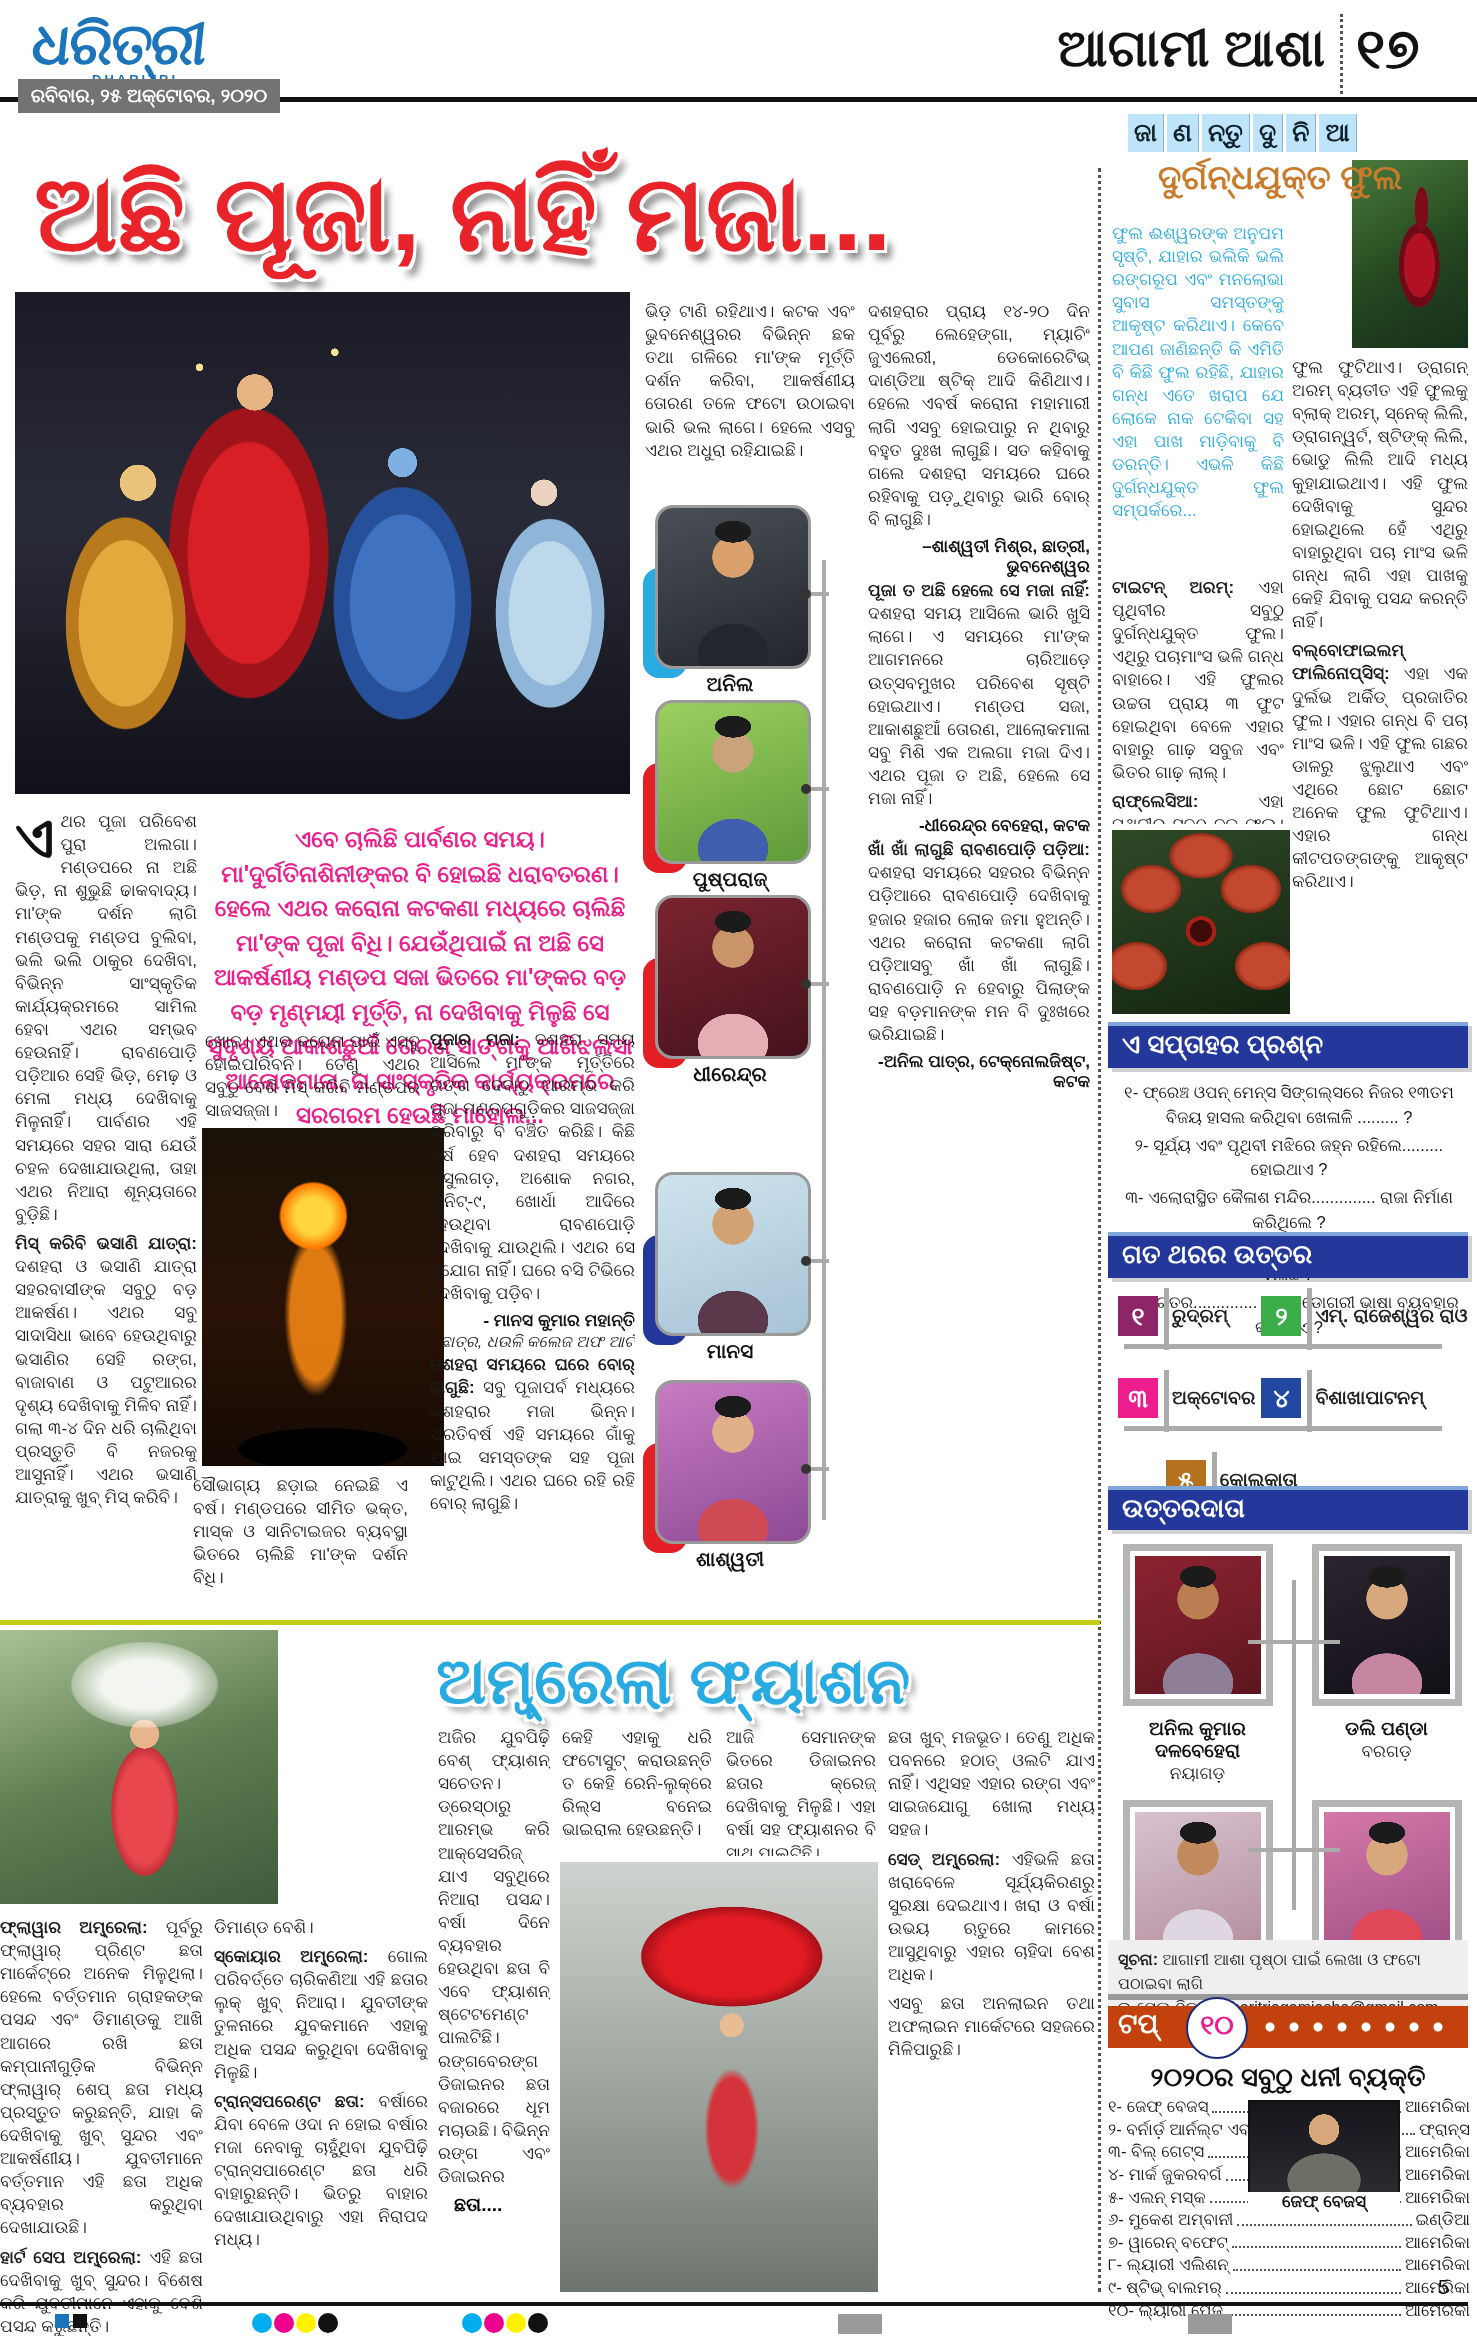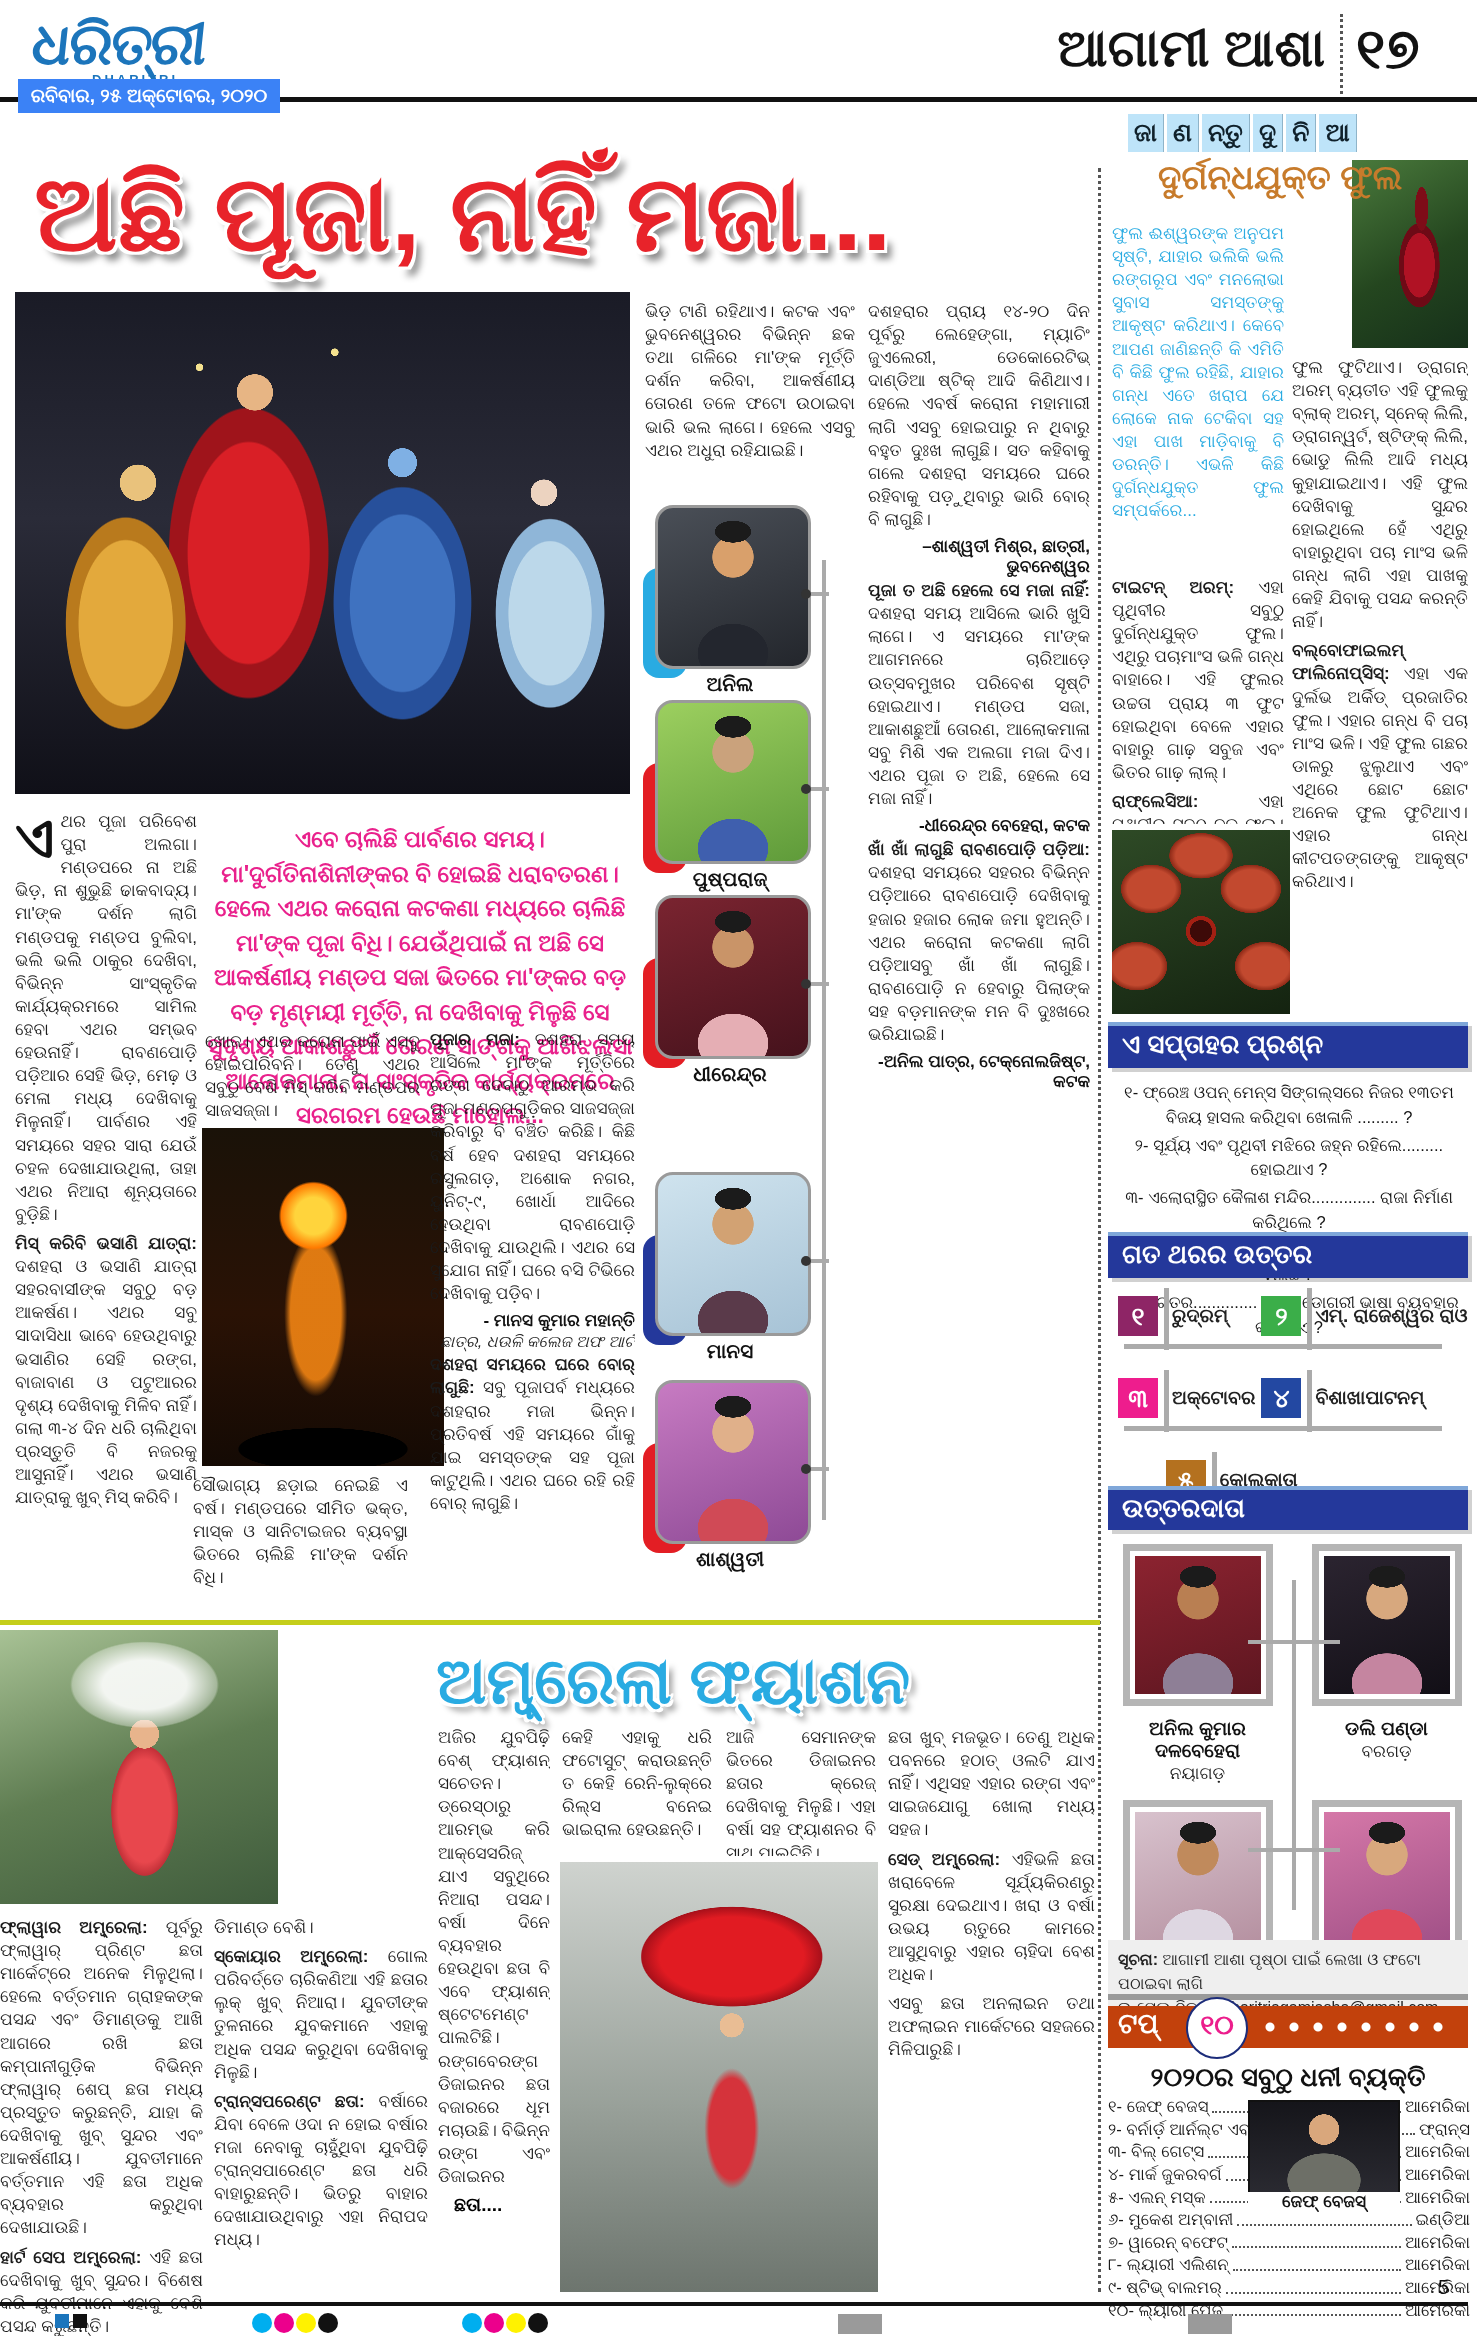--- a/index.html
+++ b/index.html
@@ -2,21 +2,21 @@
 <html><head>
 <meta charset="utf-8">
 <style>
   html,body{margin:0;padding:0;background:#ffffff;}
   body{font-family:"Liberation Sans","DejaVu Sans",sans-serif;}
   .page{position:relative;width:1477px;height:2339px;background:#fff;overflow:hidden;}
   .abs{position:absolute;}
   
   .logo{color:#1C75BB;font-weight:800;font-size:58px;transform:skewX(-6deg);letter-spacing:-2px;}
   .logosub{color:#1C75BB;font-weight:700;font-size:13px;letter-spacing:3px;}
-  .datebar{background:#3b82f6;color:#fff;font-weight:700;font-size:19px;text-align:center;line-height:34px;}
+  .datebar{background:#737373;color:#fff;font-weight:700;font-size:19px;text-align:center;line-height:34px;}
   .pagelabel{font-weight:800;font-size:52px;color:#121212;text-align:right;}
   .pagenum{font-weight:800;font-size:56px;color:#121212;}
   .rule{background:#111;}
   .dotv{border-left:3px dotted #555;}
   
   .mainhead{color:#E8232A;font-weight:800;font-size:106px;line-height:1.05;white-space:nowrap;
     text-shadow:-3px -3px 0 #fff,3px -3px 0 #fff,-3px 3px 0 #fff,3px 3px 0 #fff,7px 9px 7px rgba(0,0,0,.45);}
   
   .col{overflow:hidden;}
   .bp{font-size:17px;line-height:1.36;text-align:justify;color:#1b1b1b;margin:0 0 6px 0;}

